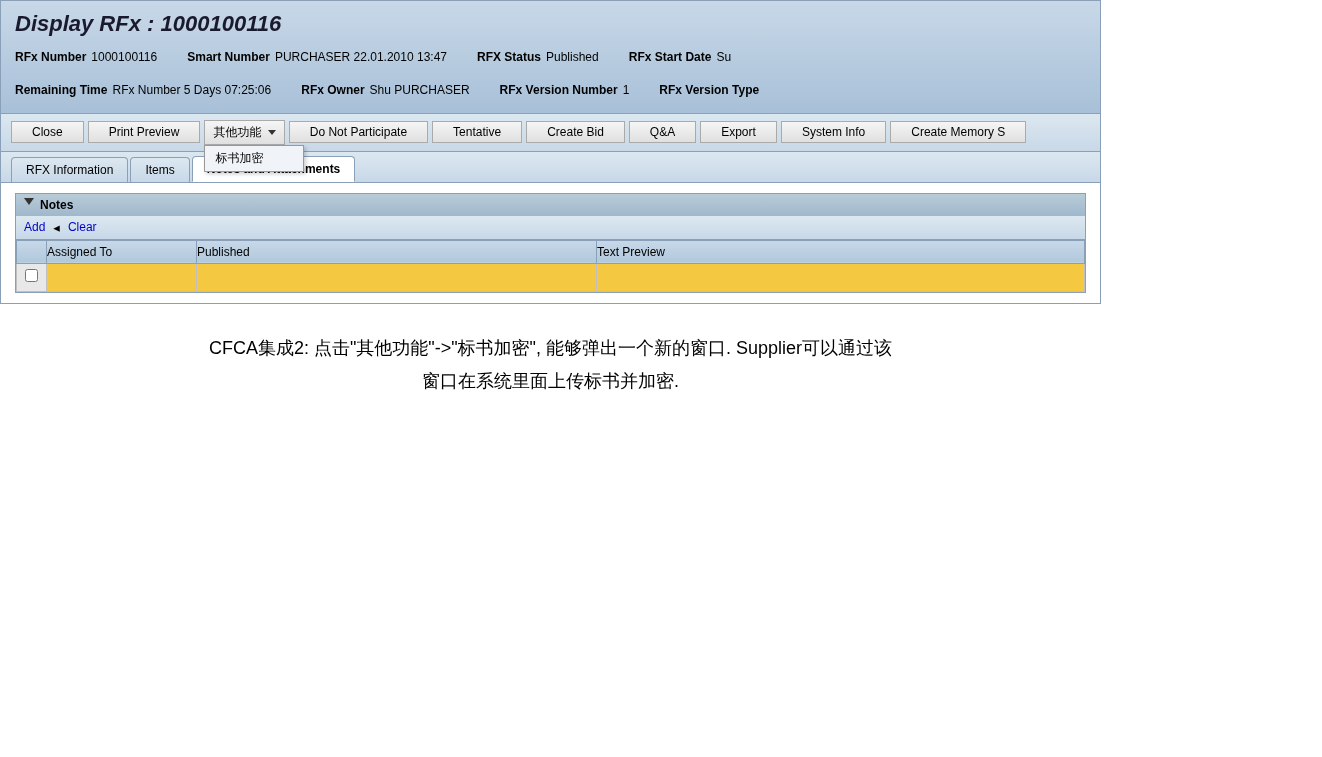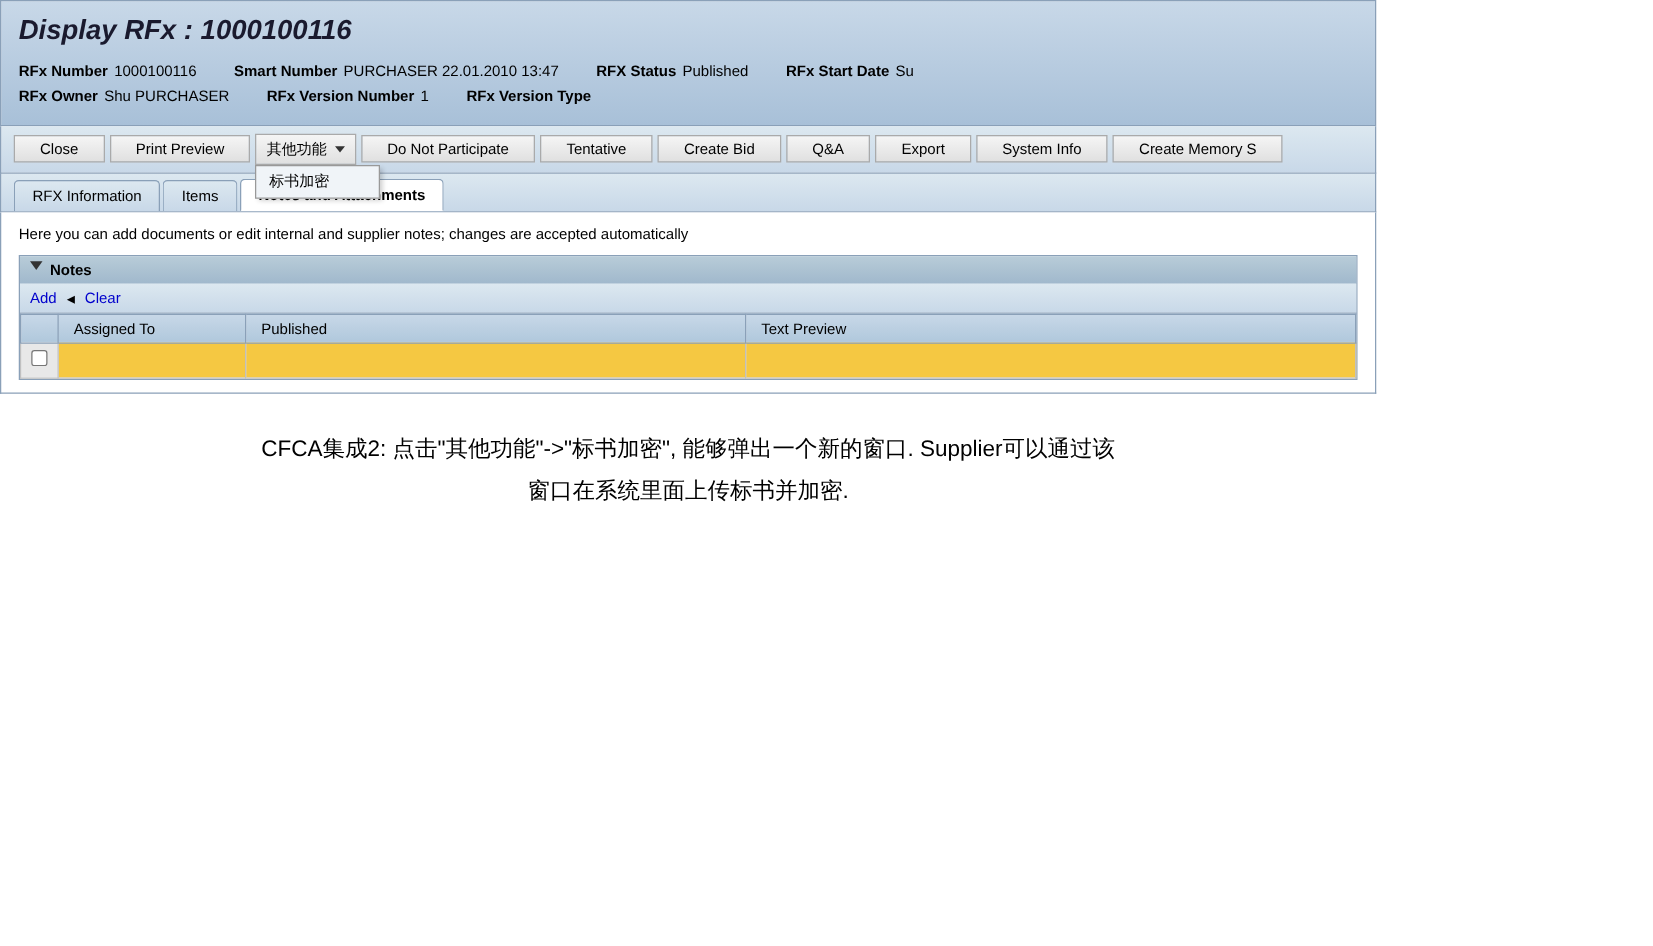--- a/index.html
+++ b/index.html
@@ -27,21 +27,21 @@
       font-size: 22px;
       font-weight: bold;
       font-style: italic;
       color: #1a1a2e;
       margin-bottom: 10px;
     }
 
     .header-meta {
       display: flex;
       flex-wrap: wrap;
-      gap: 0;
+      gap: 13px;
       font-size: 12px;
       line-height: 1.7;
     }
 
     .meta-row {
       display: flex;
       width: 100%;
       gap: 30px;
       align-items: center;
     }
@@ -196,21 +196,21 @@
     }
 
     .notes-table {
       width: 100%;
       border-collapse: collapse;
     }
 
     .notes-table th {
       background: linear-gradient(to bottom, #c8d8e8, #b0c8dc);
       border: 1px solid #8aa0b8;
-      padding: 4px 12px;
+      padding: 4px 0;
       font-size: 12px;
       font-weight: normal;
       text-align: left;
       color: #000;
     }
 
     .notes-table td {
       border: 1px solid #c0c0c0;
       padding: 0;
       height: 28px;
@@ -293,20 +293,24 @@
           <span class="meta-value">Published</span>
         </div>
         <div class="meta-item">
           <span class="meta-label">RFx Start Date</span>
           <span class="meta-value">Su</span>
         </div>
       </div>
 
       <div class="meta-row">
         <div class="meta-item">
+          <span class="meta-label">Remaining Time</span>
+          <span class="meta-value">RFx Number 5 Days 07:25:06</span>
+        </div>
+        <div class="meta-item">
           <span class="meta-label">RFx Owner</span>
           <span class="meta-value">Shu PURCHASER</span>
         </div>
         <div class="meta-item">
           <span class="meta-label">RFx Version Number</span>
           <span class="meta-value">1</span>
         </div>
         <div class="meta-item">
           <span class="meta-label">RFx Version Type</span>
           <span class="meta-value"></span>
@@ -338,21 +342,20 @@
     <button class="toolbar-btn">Create Memory S</button>
   </div>
 
   <div class="tabs-section">
     <div class="tab">RFX Information</div>
     <div class="tab">Items</div>
     <div class="tab active">Notes and Attachments</div>
   </div>
 
   <div class="content-area">
-    <div class="content-description">Here you can add documents or edit internal and supplier notes; changes are accepted automatically</div>
 
     <div class="notes-section">
       <div class="notes-header">
         <span class="triangle-down"></span>
         <span>Notes</span>
       </div>
       <div class="notes-toolbar">
         <a class="notes-tool-link">Add</a>
         <span>◂</span>
         <a class="notes-tool-link">Clear</a>

